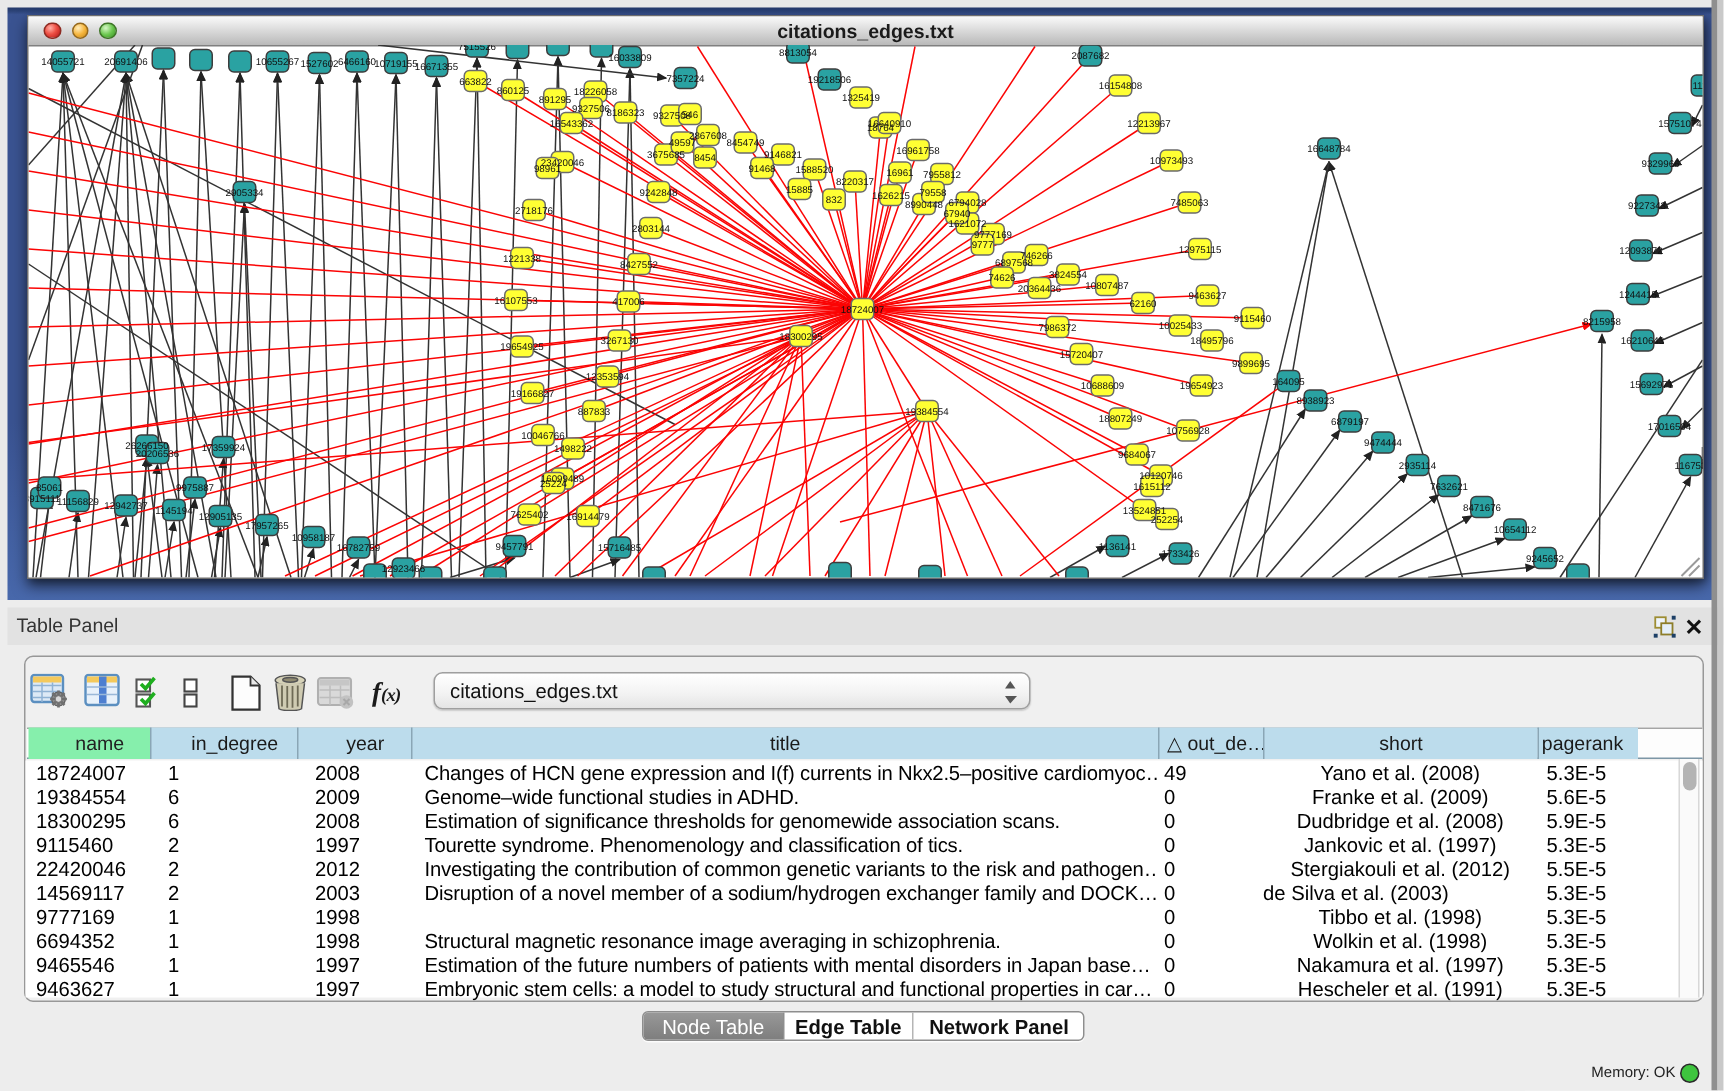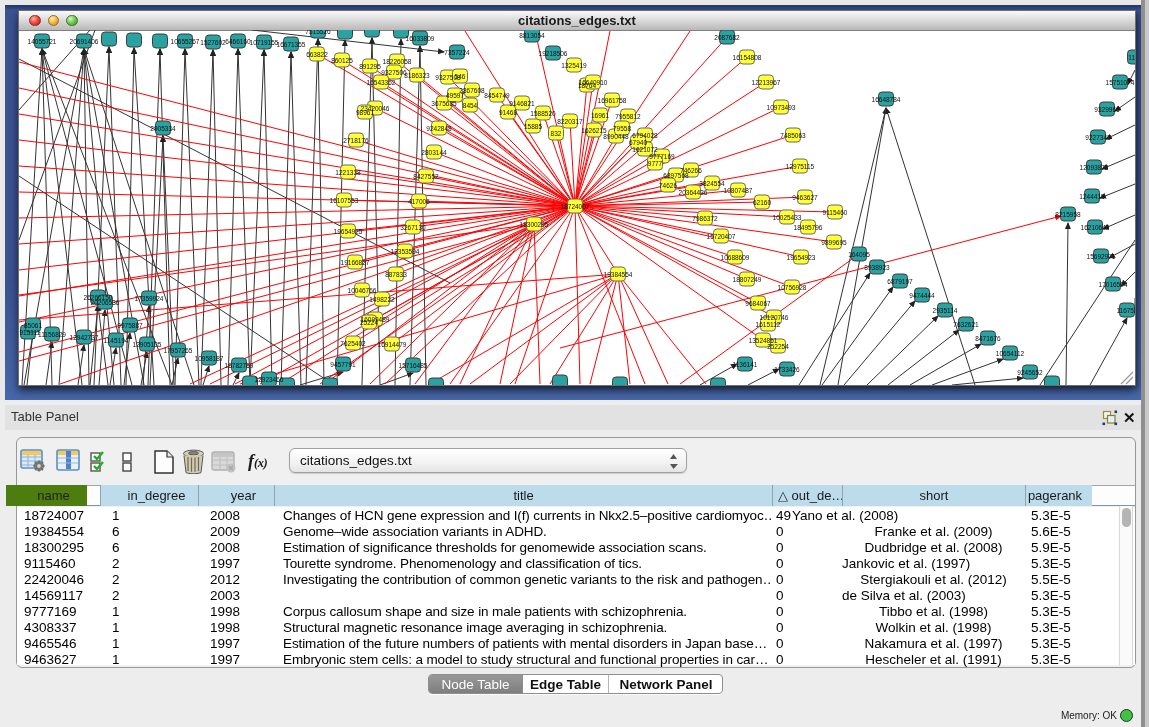--- a/index.html
+++ b/index.html
@@ -596,93 +596,93 @@
 
 <div class="abs" style="left:289px;top:448px;width:398px;height:25px;border:1px solid #9f9f9f;border-radius:6px;background:linear-gradient(180deg,#ffffff 0,#f2f2f2 60%,#e4e4e4 100%);box-shadow:0 1px 1px rgba(0,0,0,.15)">
   <div class="abs" style="left:10px;top:4px;font-size:13.5px;color:#111">citations_edges.txt</div>
   <svg class="abs" style="right:8px;top:4px" width="9" height="17" viewBox="0 0 9 17">
     <path d="M4.5 1L8 6H1z" fill="#555"></path>
       <path d="M4.5 16L1 11h8z" fill="#555"></path>
   </svg>
 </div>
 
 <div class="abs" style="left:18px;top:485px;width:1117px;height:21px;background:#fdfdfd;border-top:1px solid #a5a5a5;border-bottom:1px solid #7d96a6"></div>
-<div class="hcell" style="left:6px;width:81px;background:#4d7c0f;border-left:none;color:#222">name</div>
+<div class="hcell" style="left:19px;width:81px;background:#86efac;border-left:none;color:#222">name</div>
 <div class="hcell" style="left:100px;width:98px">in_degree</div>
 <div class="hcell" style="left:198px;width:76px">year</div>
 <div class="hcell" style="left:274px;width:498px;padding-left:0">title</div>
 <div class="hcell" style="left:772px;width:70px;text-align:left;padding-left:5px">△ out_de…</div>
 <div class="hcell" style="left:842px;width:183px;padding-left:0">short</div>
 <div class="hcell" style="left:1025px;width:67px;padding-left:0;padding-right:8px">pagerank</div>
 
 <div class="abs" style="left:17px;top:507px;width:1118px;height:158px;background:#fff"></div>
 <div class="row" style="top:507px">
 <span style="left:24px">18724007</span>
     <span style="left:112px">1</span>
     <span style="left:210px">2008</span>
 <span style="left:283px;width:489px;overflow:hidden;letter-spacing:-.12px">Changes of HCN gene expression and I(f) currents in Nkx2.5–positive cardiomyoc…</span>
     <span style="left:776px">49</span>
-<span style="left:792px;width:183px;text-align:left">Yano et al. (2008)</span>
+<span style="left:842px;width:183px;text-align:center">Yano et al. (2008)</span>
     <span style="left:1031px">5.3E-5</span>
   </div>
 <div class="row" style="top:523px">
 <span style="left:24px">19384554</span>
     <span style="left:112px">6</span>
     <span style="left:210px">2009</span>
-<span style="left:283px;width:489px;overflow:hidden;letter-spacing:-.12px">Genome–wide association variants in ADHD.</span>
+<span style="left:283px;width:489px;overflow:hidden;letter-spacing:-.12px">Genome–wide functional studies in ADHD.</span>
     <span style="left:776px">0</span>
 <span style="left:842px;width:183px;text-align:center">Franke et al. (2009)</span>
     <span style="left:1031px">5.6E-5</span>
   </div>
 <div class="row" style="top:539px">
 <span style="left:24px">18300295</span>
     <span style="left:112px">6</span>
     <span style="left:210px">2008</span>
 <span style="left:283px;width:489px;overflow:hidden;letter-spacing:-.12px">Estimation of significance thresholds for genomewide association scans.</span>
     <span style="left:776px">0</span>
 <span style="left:842px;width:183px;text-align:center">Dudbridge et al. (2008)</span>
     <span style="left:1031px">5.9E-5</span>
   </div>
 <div class="row" style="top:555px">
 <span style="left:24px">9115460</span>
     <span style="left:112px">2</span>
     <span style="left:210px">1997</span>
 <span style="left:283px;width:489px;overflow:hidden;letter-spacing:-.12px">Tourette syndrome. Phenomenology and classification of tics.</span>
     <span style="left:776px">0</span>
-<span style="left:842px;width:183px;text-align:left">Jankovic et al. (1997)</span>
+<span style="left:842px;width:183px;text-align:center">Jankovic et al. (1997)</span>
     <span style="left:1031px">5.3E-5</span>
   </div>
 <div class="row" style="top:571px">
 <span style="left:24px">22420046</span>
     <span style="left:112px">2</span>
     <span style="left:210px">2012</span>
 <span style="left:283px;width:489px;overflow:hidden;letter-spacing:-.12px">Investigating the contribution of common genetic variants to the risk and pathogen…</span>
     <span style="left:776px">0</span>
 <span style="left:842px;width:183px;text-align:center">Stergiakouli et al. (2012)</span>
     <span style="left:1031px">5.5E-5</span>
   </div>
 <div class="row" style="top:587px">
 <span style="left:24px">14569117</span>
     <span style="left:112px">2</span>
     <span style="left:210px">2003</span>
+<span style="left:283px;width:489px;overflow:hidden;letter-spacing:-.12px">Disruption of a novel member of a sodium/hydrogen exchanger family and DOCK…</span>
     <span style="left:776px">0</span>
 <span style="left:842px;width:183px;text-align:left">de Silva et al. (2003)</span>
     <span style="left:1031px">5.3E-5</span>
   </div>
 <div class="row" style="top:603px">
 <span style="left:24px">9777169</span>
     <span style="left:112px">1</span>
     <span style="left:210px">1998</span>
-<span style="left:283px;width:489px;overflow:hidden;letter-spacing:-.12px">Corpus callosum shape and size in male patients with schizophrenia.</span>
     <span style="left:776px">0</span>
 <span style="left:842px;width:183px;text-align:center">Tibbo et al. (1998)</span>
     <span style="left:1031px">5.3E-5</span>
   </div>
 <div class="row" style="top:619px">
-<span style="left:24px">4308337</span>
+<span style="left:24px">6694352</span>
     <span style="left:112px">1</span>
     <span style="left:210px">1998</span>
 <span style="left:283px;width:489px;overflow:hidden;letter-spacing:-.12px">Structural magnetic resonance image averaging in schizophrenia.</span>
     <span style="left:776px">0</span>
 <span style="left:842px;width:183px;text-align:center">Wolkin et al. (1998)</span>
     <span style="left:1031px">5.3E-5</span>
   </div>
 <div class="row" style="top:635px">
 <span style="left:24px">9465546</span>
     <span style="left:112px">1</span>

